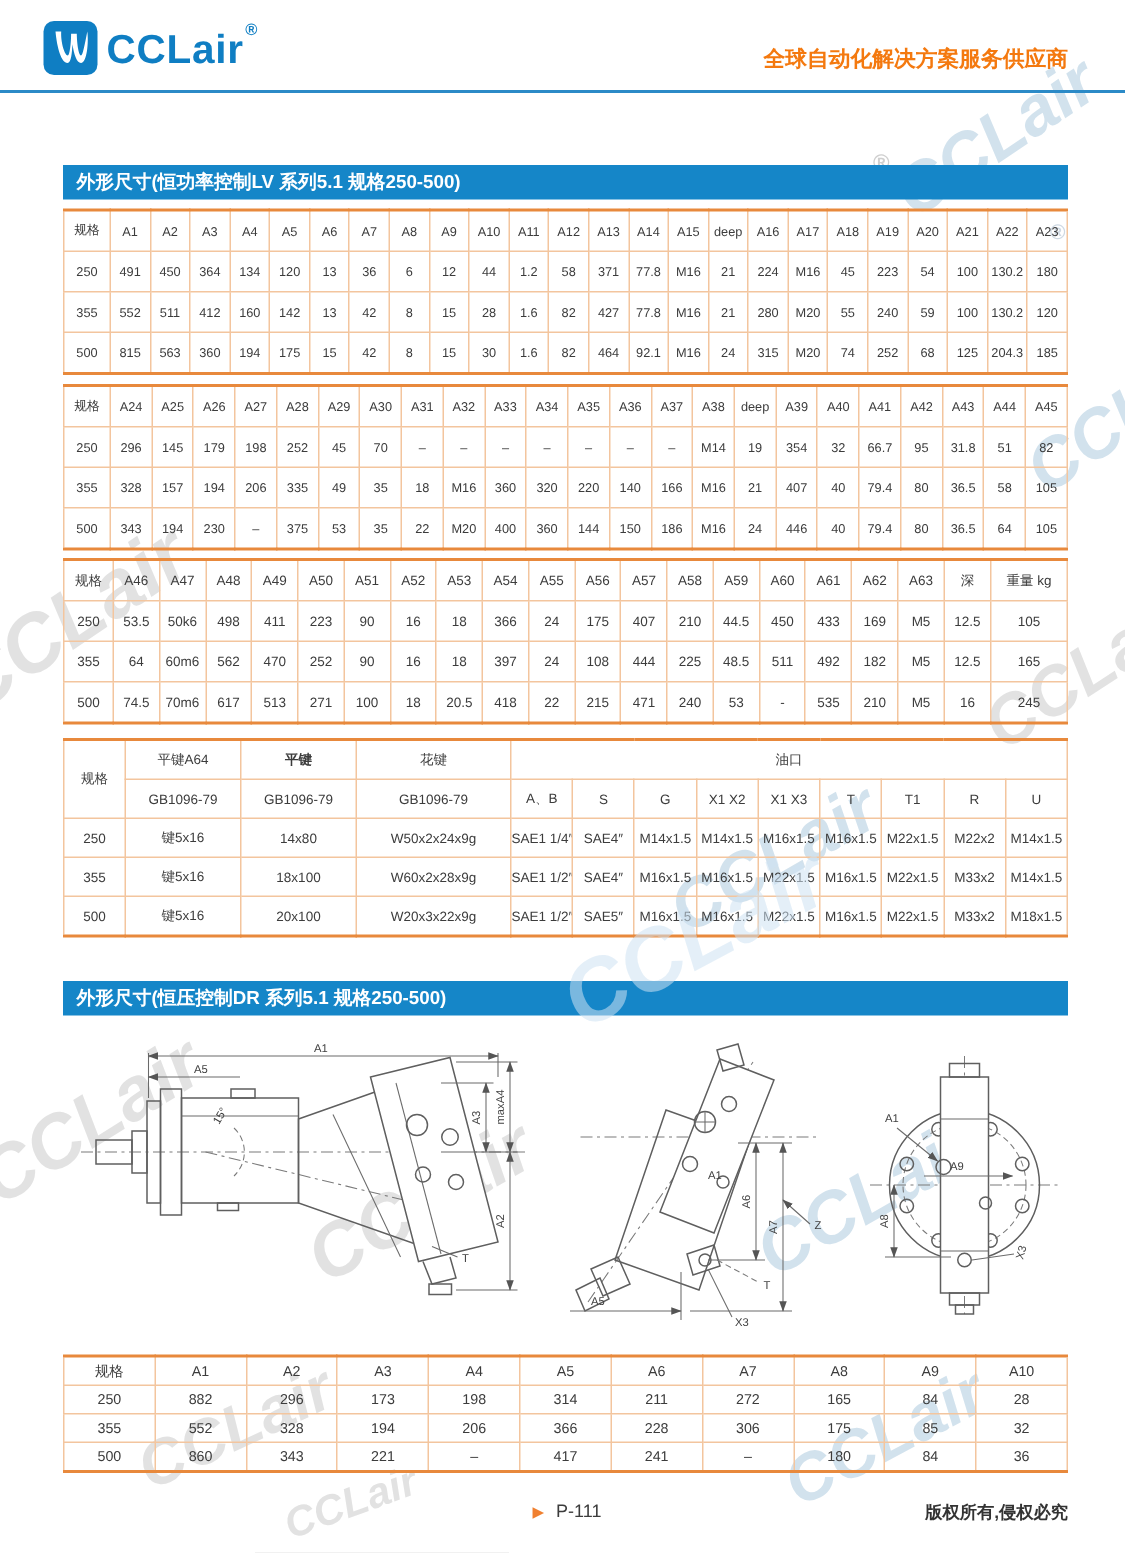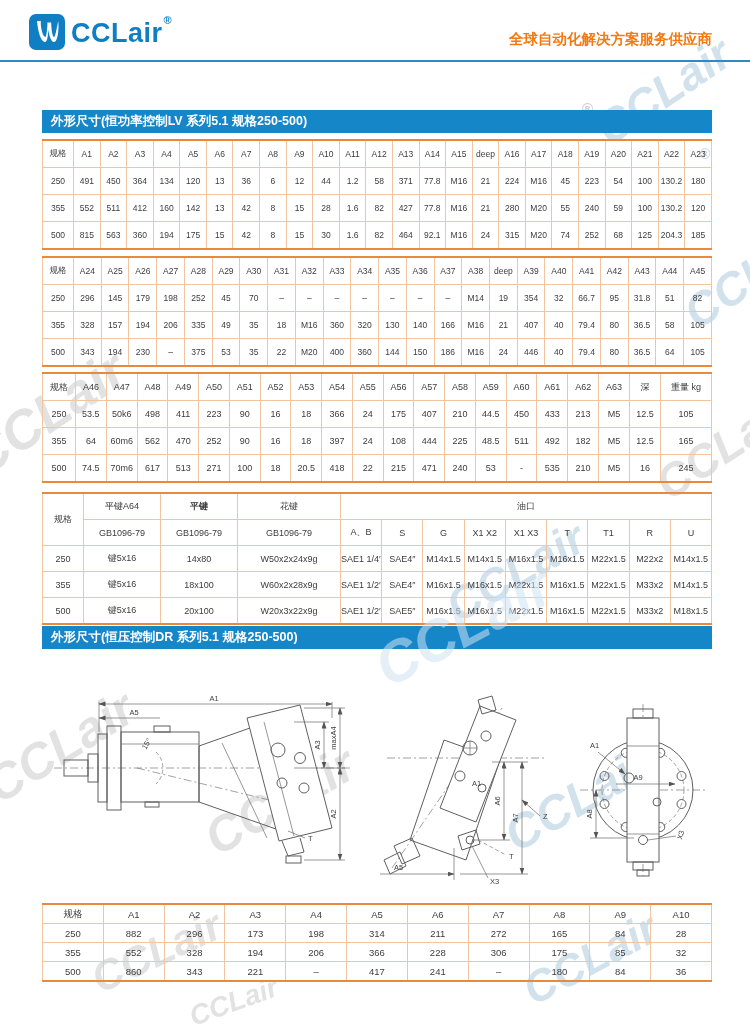--- a/index.html
+++ b/index.html
@@ -28,21 +28,21 @@
   .logo{position:absolute;left:28px;top:13px;display:flex;align-items:flex-start;}
   .logo-mark{display:inline-block;width:38px;height:38px;}
   .logo-text{font-size:27px;font-weight:bold;color:#0f7ec3;letter-spacing:.5px;margin-left:5px;line-height:40px;}
   .logo-reg{font-size:11px;color:#0f7ec3;font-weight:bold;margin-left:1px;line-height:14px;}
   .tagline{position:absolute;right:38px;top:30px;font-size:14.5px;font-weight:bold;color:#f4790f;}
   .blue-rule{position:absolute;top:60px;left:0;width:750px;height:2px;background:#2b8ac7;z-index:2;}
   
   .titlebar{position:absolute;left:42px;width:670px;height:23px;background:#1586c8;color:#fff;
             font-size:12.5px;font-weight:bold;line-height:23px;padding-left:9px;box-sizing:border-box;z-index:2;}
   .tb1{top:110px;}
-  .tb2{top:626px;}
+  .tb2{top:654px;}
   
   .dim-table{position:absolute;left:42px;width:670px;border-collapse:collapse;table-layout:fixed;
              font-size:8.5px;color:#3c3c3c;border-top:2px solid #e8893c;border-bottom:2px solid #e8893c;z-index:2;}
   .dim-table th,.dim-table td{border:1px solid #f3c59e;font-weight:normal;text-align:center;
              vertical-align:middle;padding:0;height:26px;overflow:hidden;white-space:nowrap;}
   .t1{top:139px;}.t1 tr:first-child th:first-child{width:30px;}
   .t2{top:256px;}.t2 tr:first-child th:first-child{width:30px;}
   .t3{top:372px;font-size:9px;}.t3 tr:first-child th:first-child{width:32px;}
   .t3 tr:first-child th:last-child{width:50px;}.t3 tr:first-child th:nth-last-child(2){width:30px;}
   .t4{top:492px;font-size:9px;}
@@ -283,21 +283,21 @@
           <td>157</td>
           <td>194</td>
           <td>206</td>
           <td>335</td>
           <td>49</td>
           <td>35</td>
           <td>18</td>
           <td>M16</td>
           <td>360</td>
           <td>320</td>
-          <td>130</td>
+          <td>220</td>
           <td>140</td>
           <td>166</td>
           <td>M16</td>
           <td>21</td>
           <td>407</td>
           <td>40</td>
           <td>79.4</td>
           <td>80</td>
           <td>36.5</td>
           <td>58</td>
@@ -369,21 +369,21 @@
           <td>16</td>
           <td>18</td>
           <td>366</td>
           <td>24</td>
           <td>175</td>
           <td>407</td>
           <td>210</td>
           <td>44.5</td>
           <td>450</td>
           <td>433</td>
-          <td>213</td>
+          <td>169</td>
           <td>M5</td>
           <td>12.5</td>
           <td>105</td>
         </tr>
         <tr>
           <td>355</td>
           <td>64</td>
           <td>60m6</td>
           <td>562</td>
           <td>470</td>
@@ -680,14 +680,20 @@
           <td>417</td>
           <td>241</td>
           <td>–</td>
           <td>180</td>
           <td>84</td>
           <td>36</td>
         </tr>
       </tbody>
     </table>
 
+  <footer class="footer">
+    <div class="page-num">
+      <span class="tri">▶</span><span>P-111</span>
+    </div>
+    <div class="copyright">版权所有,侵权必究</div>
+  </footer>
 
 </div>
 
 </body></html>

